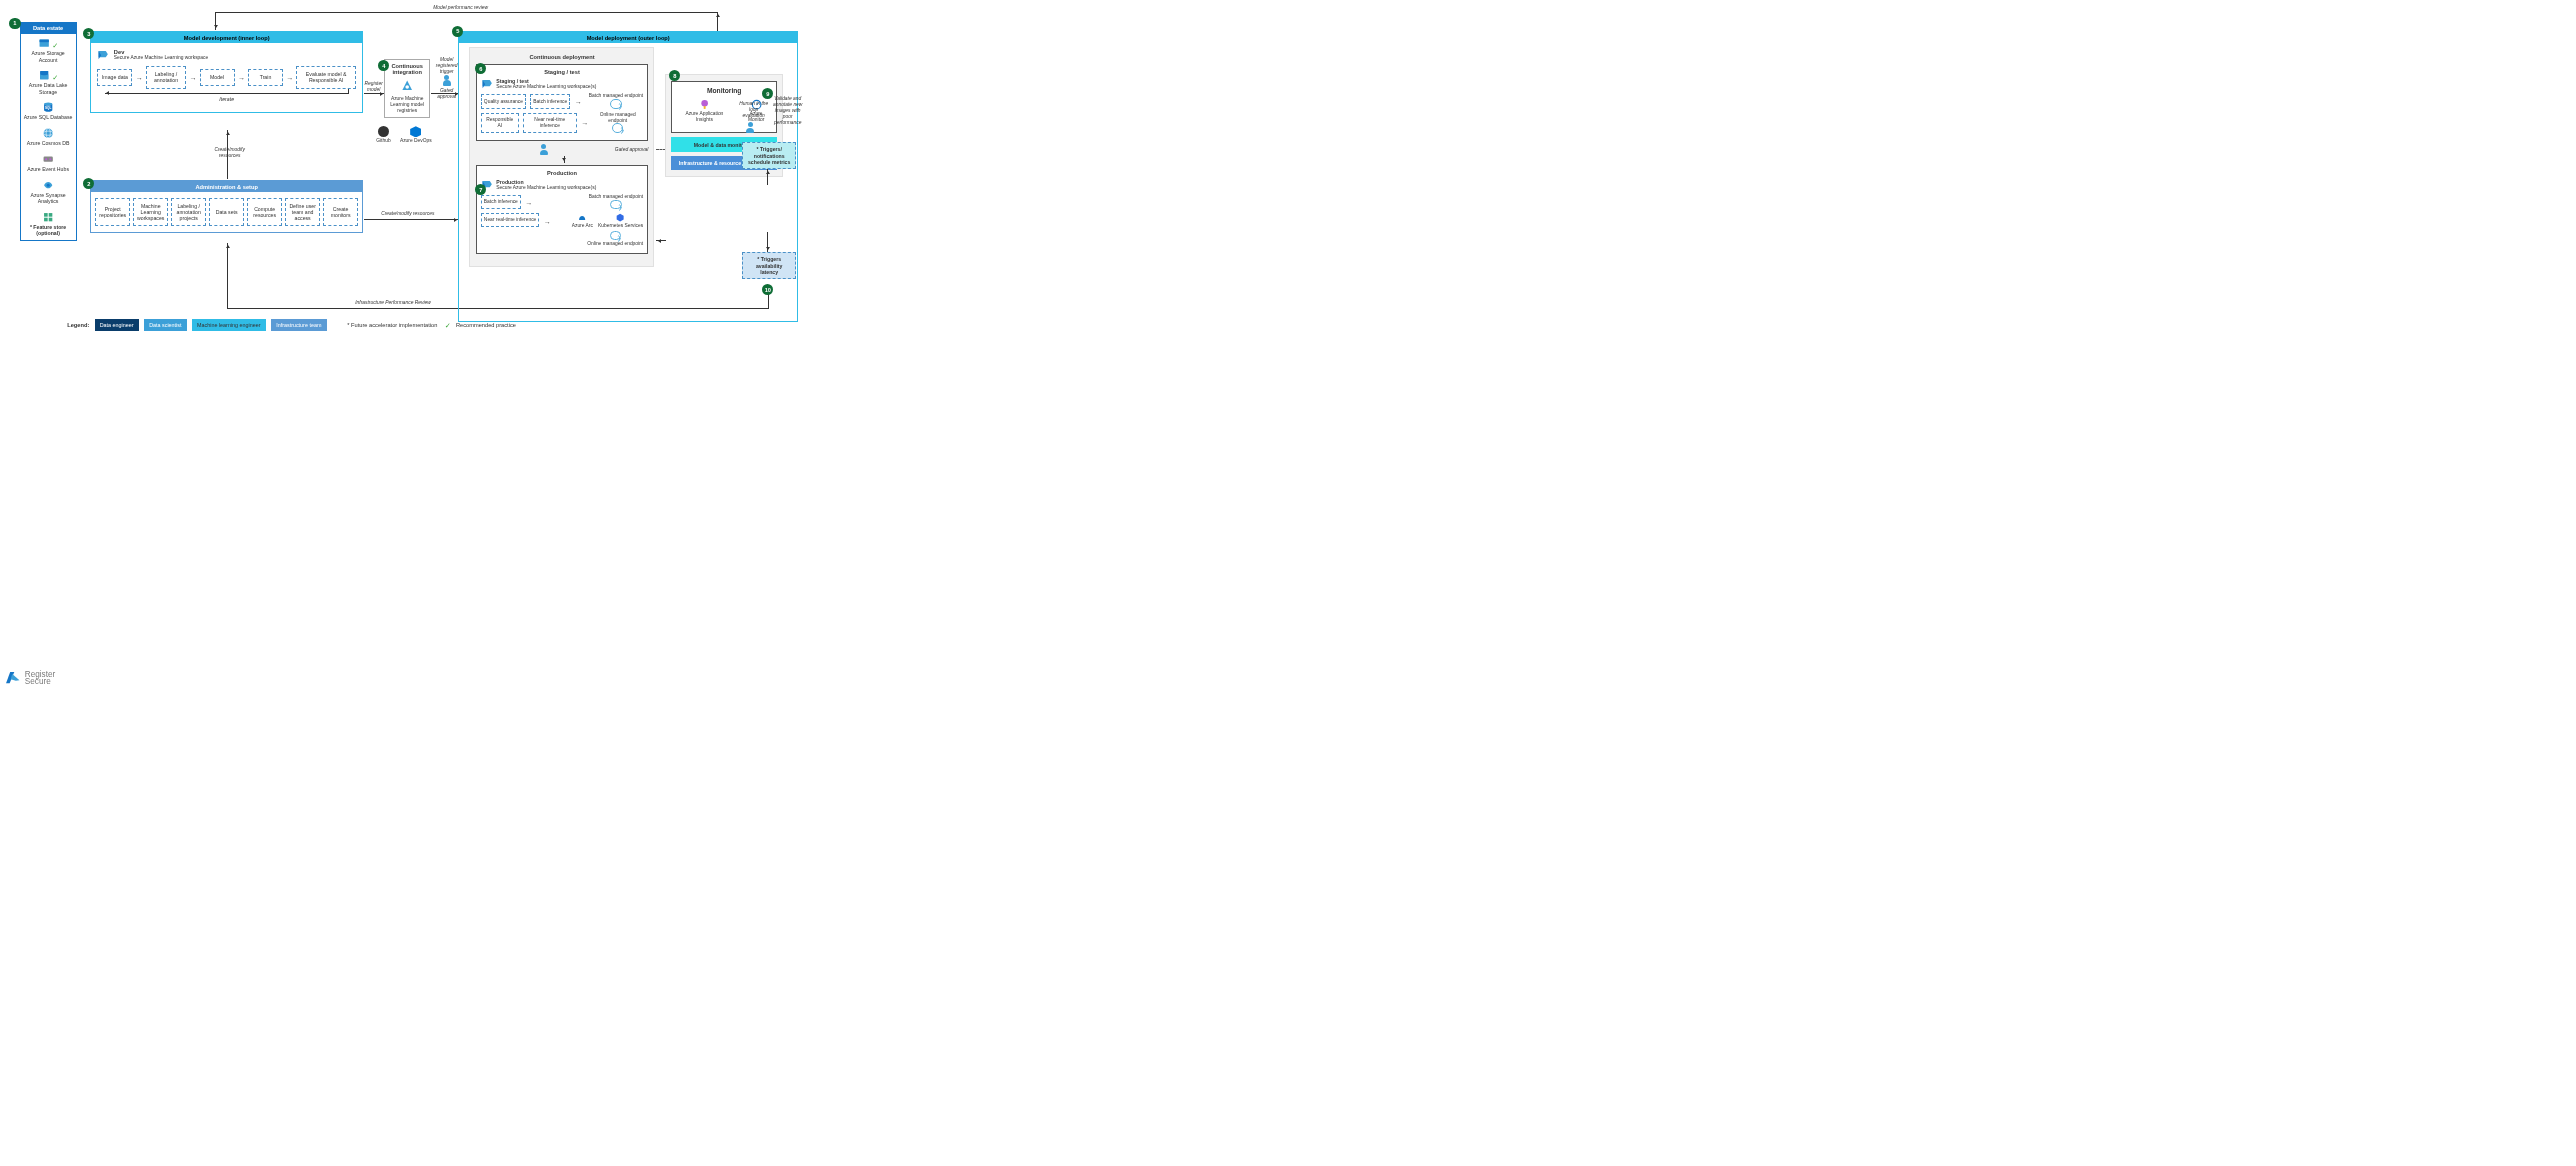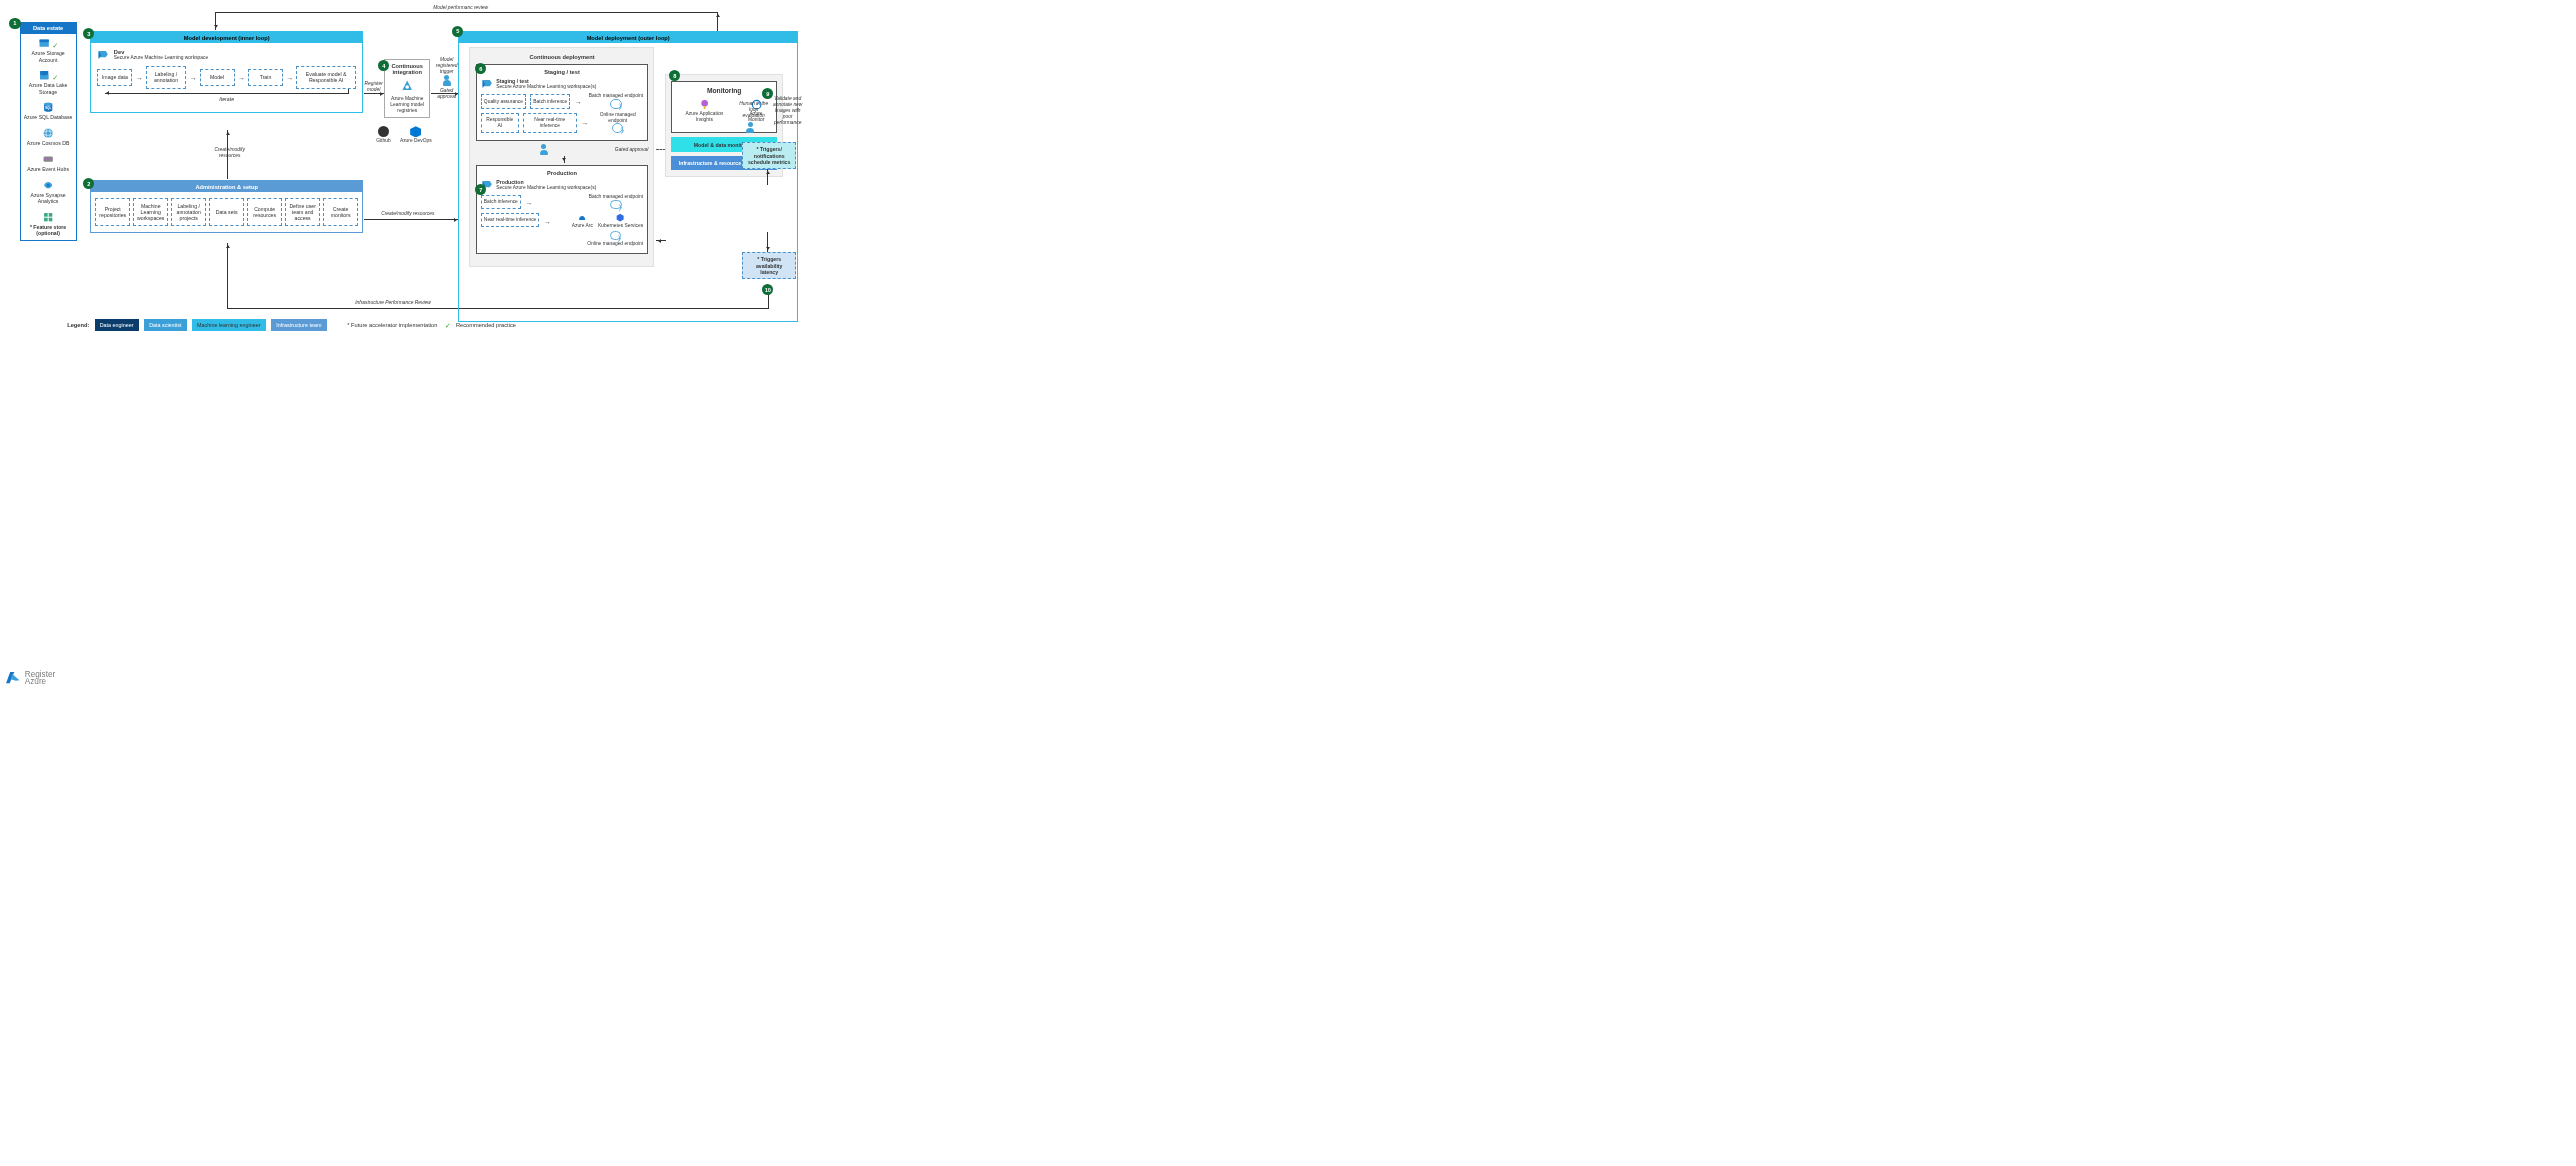--- a/index.html
+++ b/index.html
@@ -428,16 +428,16 @@
 
 <div class="footer-brand">
   <span class="az-logo">
     <svg class="ic-svg" viewBox="0 0 30 26">
         <path fill="#1576c7" d="M10 2L2 24h7L18 2z"></path>
         <path fill="#3ca0d8" d="M14 6l-3 10 10 3 7-1z"></path>
       </svg>
   </span>
   <div>
     <div>Register</div>
-    <div style="margin-top:-2.1px">Azure</div>
+    <div style="margin-top:-2.1px">Secure</div>
   </div>
 </div>
 
 
 </body></html>

